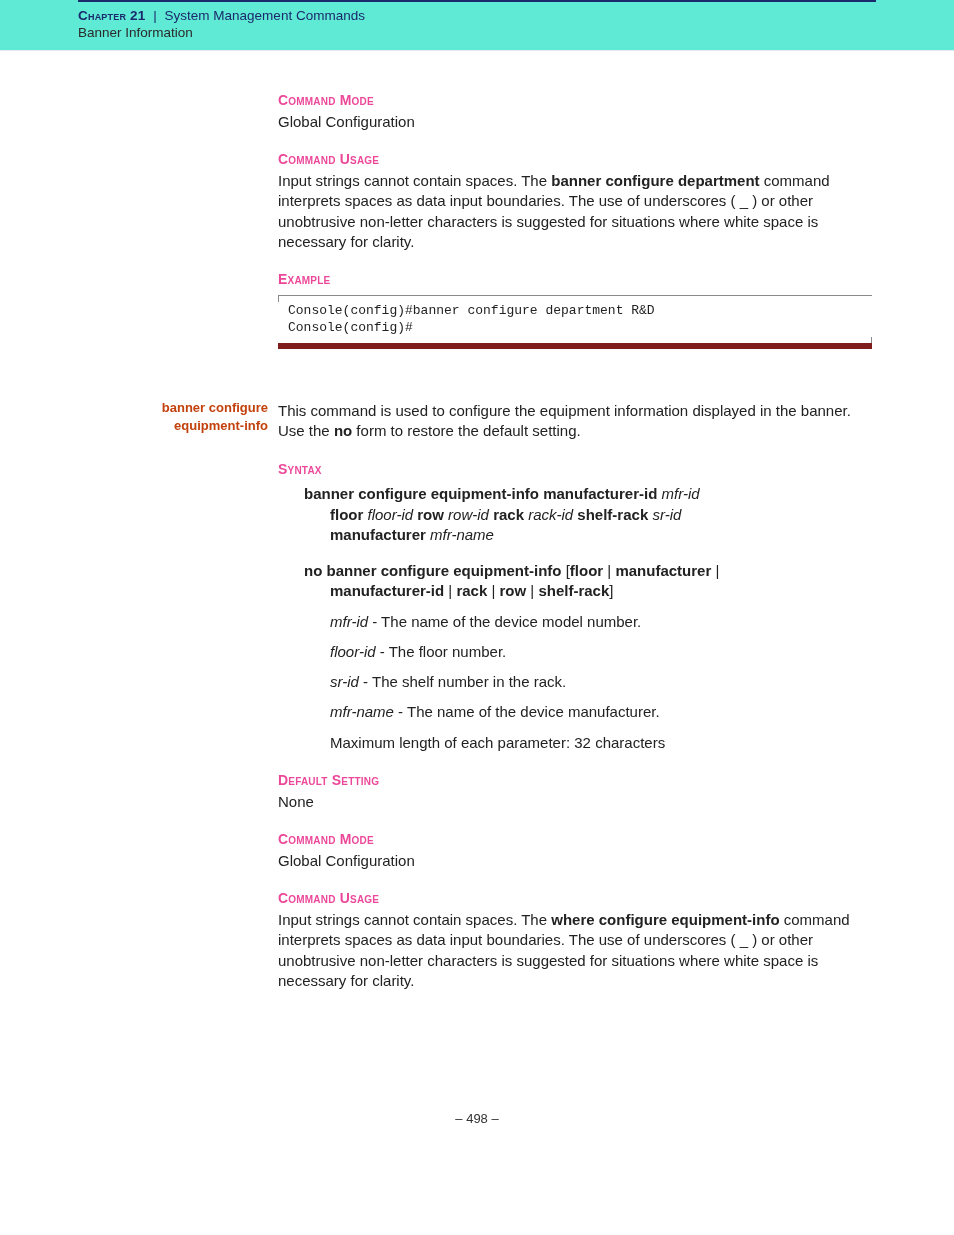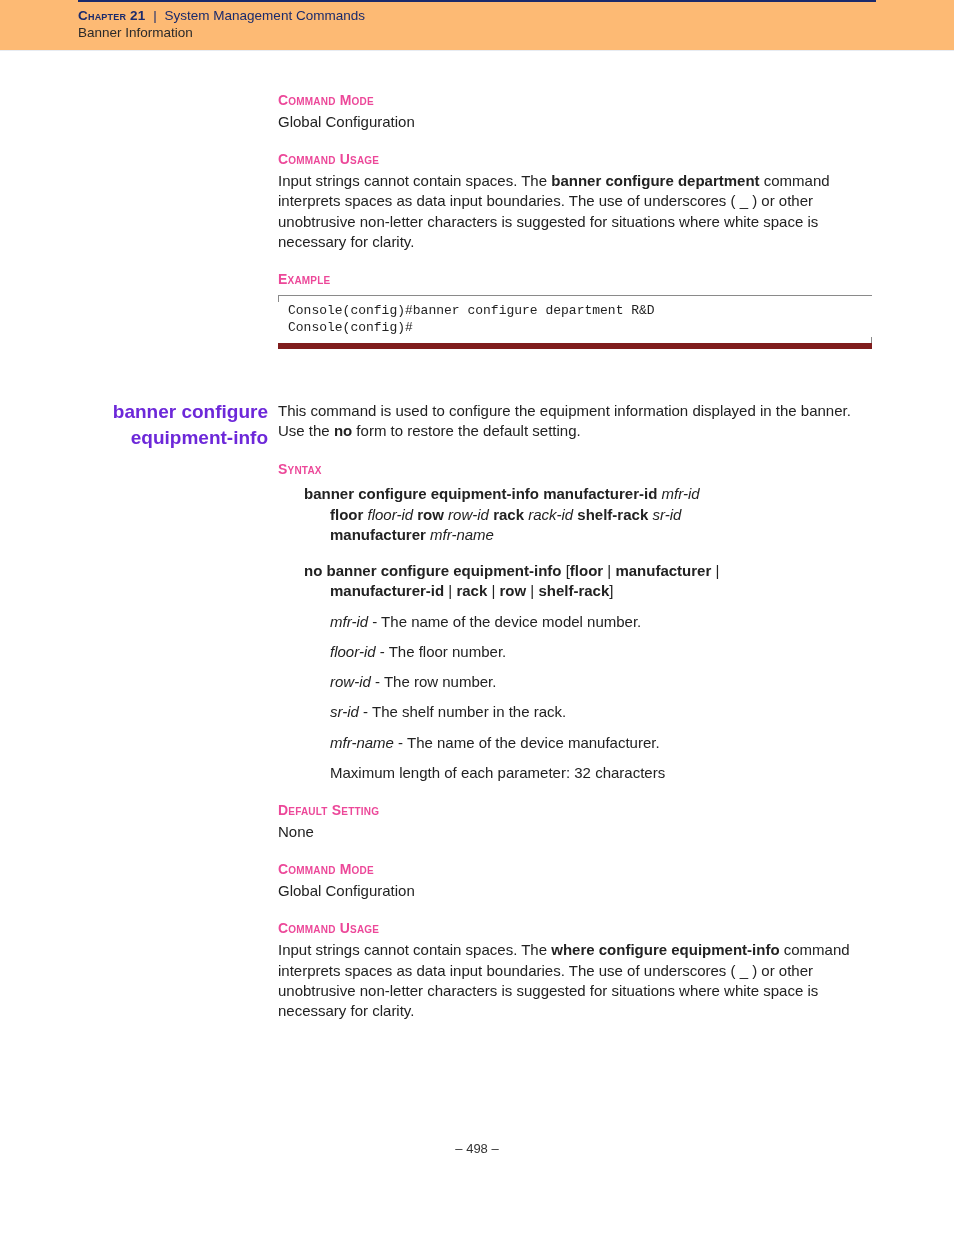--- a/index.html
+++ b/index.html
@@ -4,21 +4,21 @@
 <style>
   body {
     margin: 0;
     padding: 0;
     font-family: Verdana, Geneva, sans-serif;
     font-size: 15px;
     color: #222;
     background: #fff;
   }
   .header-band {
-    background: #fdba74;
+    background: #5eead4;
     border-bottom: 1px solid #e8ecf2;
     padding: 0;
   }
   .header-inner {
     margin: 0 78px;
     border-top: 2px solid #1a2a6c;
     padding: 6px 0 10px 0;
   }
   .chapter-line {
     font-size: 13.5px;
@@ -51,23 +51,23 @@
     margin-bottom: 4px;
   }
   .sidebar {
     width: 200px;
     flex: 0 0 200px;
     text-align: right;
     padding-right: 10px;
     box-sizing: border-box;
   }
   .sidebar-head {
-    color: #6d28d9;
+    color: #c2410c;
     font-weight: bold;
-    font-size: 19px;
+    font-size: 13px;
     line-height: 1.35;
   }
   .maincol {
     flex: 1;
     line-height: 1.35;
   }
   .sect-label {
     font-variant: small-caps;
     font-weight: bold;
     color: #ec4899;
@@ -187,21 +187,20 @@
         <span class="b">no banner configure equipment-info</span>
         <span>[</span><span class="b">floor</span><span> | </span><span class="b">manufacturer</span><span> | </span><br>
         <span class="syn-line">
         <span class="b">manufacturer-id</span><span> | </span><span class="b">rack</span><span> | </span><span class="b">row</span><span> | </span><span class="b">shelf-rack</span><span>]</span>
         </span>
       </div>
 
       <div class="param-list">
         <div><span class="i">mfr-id</span><span> - The name of the device model number.</span></div>
         <div><span class="i">floor-id</span><span> - The floor number.</span></div>
-        <div><span class="i">row-id</span><span> - The row number.</span></div>
         <div><span class="i">sr-id</span><span> - The shelf number in the rack.</span></div>
         <div><span class="i">mfr-name</span><span> - The name of the device manufacturer.</span></div>
         <div><span>Maximum length of each parameter: 32 characters</span></div>
       </div>
 
       <div class="sect-label">Default Setting</div>
       <div class="body-text">None</div>
 
       <div class="sect-label">Command Mode</div>
       <div class="body-text">Global Configuration</div>

